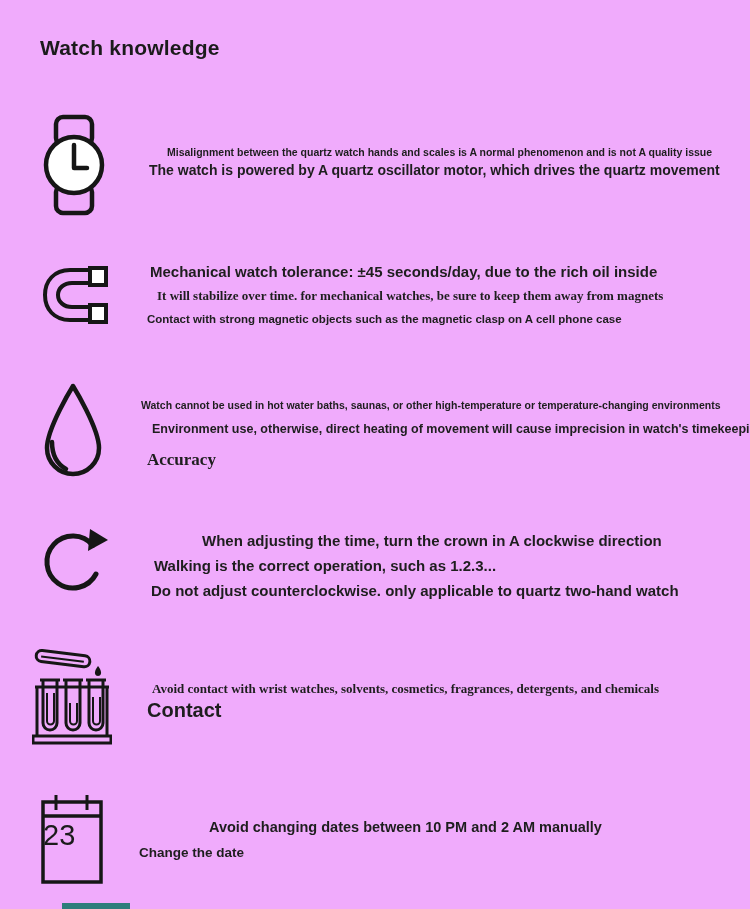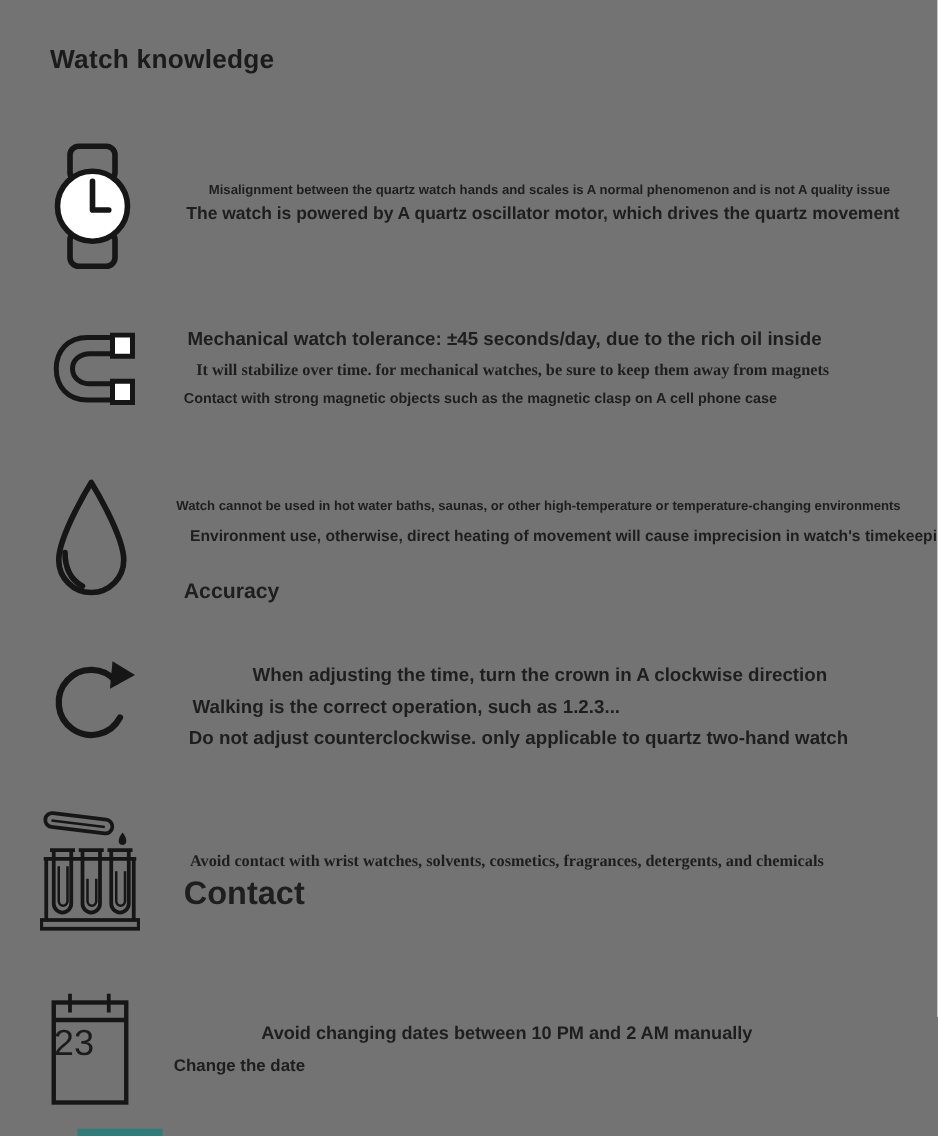--- a/index.html
+++ b/index.html
@@ -1,30 +1,30 @@
 <!DOCTYPE html>
 <html><head>
 <meta charset="utf-8">
 <style>
   html,body{margin:0;padding:0;background:#ffffff;}
   .canvas{
-    position:relative;width:750px;height:909px;background:#737373;
+    position:relative;width:750px;height:909px;background:#f0abfc;
     font-family:"Liberation Sans", sans-serif;color:#1b1b1b;overflow:hidden;
   }
   .line{position:absolute;white-space:nowrap;font-weight:700;color:#1e1e1e;}
   .fs-xs{font-size:10.5px;}
   .fs-s{font-size:11.5px;}
   .fs-sm{font-size:12.5px;}
   .fs-md{font-size:13px;font-family:Liberation Serif, serif;}
   .fs-md2{font-size:13.5px;}
   .fs-lg{font-size:14px;text-align:center;}
   .fs-lg2{font-size:14.5px;}
   .fs-xl{font-size:15px;}
   .fs-head{font-size:17px;}
-  .fs-big{font-size:26px;}
+  .fs-big{font-size:20px;}
   .page-title{position:absolute;left:40px;top:36px;font-size:21px;font-weight:700;letter-spacing:0.2px;}
   .icon{position:absolute;}
   .icon svg{display:block;width:100%;height:100%;}
   .ink{stroke:#161616;fill:none;}
   .calendar-day{
     position:absolute;left:3px;top:26px;width:58px;text-align:left;
     font-size:29px;font-weight:400;color:#1b1b1b;
   }
   .bottom-bar{position:absolute;left:62px;top:903px;width:68px;height:6px;background:#2e7d7b;}
 </style>
@@ -59,21 +59,21 @@
   <span class="line fs-s" style="left:147px;top:313px;">Contact with strong magnetic objects such as the magnetic clasp on A cell phone case</span>
 
   <div class="icon" style="left:40px;top:382px;width:66px;height:96px;">
     <svg viewBox="0 0 66 96">
       <path class="ink" d="M33 4 C33 4 7 46 7 66 A26 26 0 0 0 59 66 C59 46 33 4 33 4 Z" stroke-width="4.5" stroke-linejoin="round"></path>
       <path class="ink" d="M12 60 C12 74 17 82 26 87" stroke-width="4.5" stroke-linecap="round"></path>
     </svg>
   </div>
   <span class="line fs-xs" style="left:141px;top:399px;">Watch cannot be used in hot water baths, saunas, or other high-temperature or temperature-changing environments</span>
   <span class="line fs-sm" style="left:152px;top:422px;">Environment use, otherwise, direct heating of movement will cause imprecision in watch's timekeeping</span>
-  <span class="line fs-head" style="left:147px;top:463px;">Accuracy</span>
+  <span class="line fs-head" style="left:147px;top:450px;font-family:Liberation Serif, serif;">Accuracy</span>
 
   <div class="icon" style="left:40px;top:524px;width:70px;height:70px;">
     <svg viewBox="0 0 70 70">
       <path class="ink" d="M52.9 21.3 A26 26 0 1 0 56 50" stroke-width="5" stroke-linecap="round"></path>
       <polygon points="50,5 68,16 48,27" fill="#161616"></polygon>
     </svg>
   </div>
   <span class="line fs-xl" style="left:202px;top:532px;">When adjusting the time, turn the crown in A clockwise direction</span>
   <span class="line fs-xl" style="left:154px;top:557px;">Walking is the correct operation, such as 1.2.3...</span>
   <span class="line fs-xl" style="left:151px;top:582px;">Do not adjust counterclockwise. only applicable to quartz two-hand watch</span>

